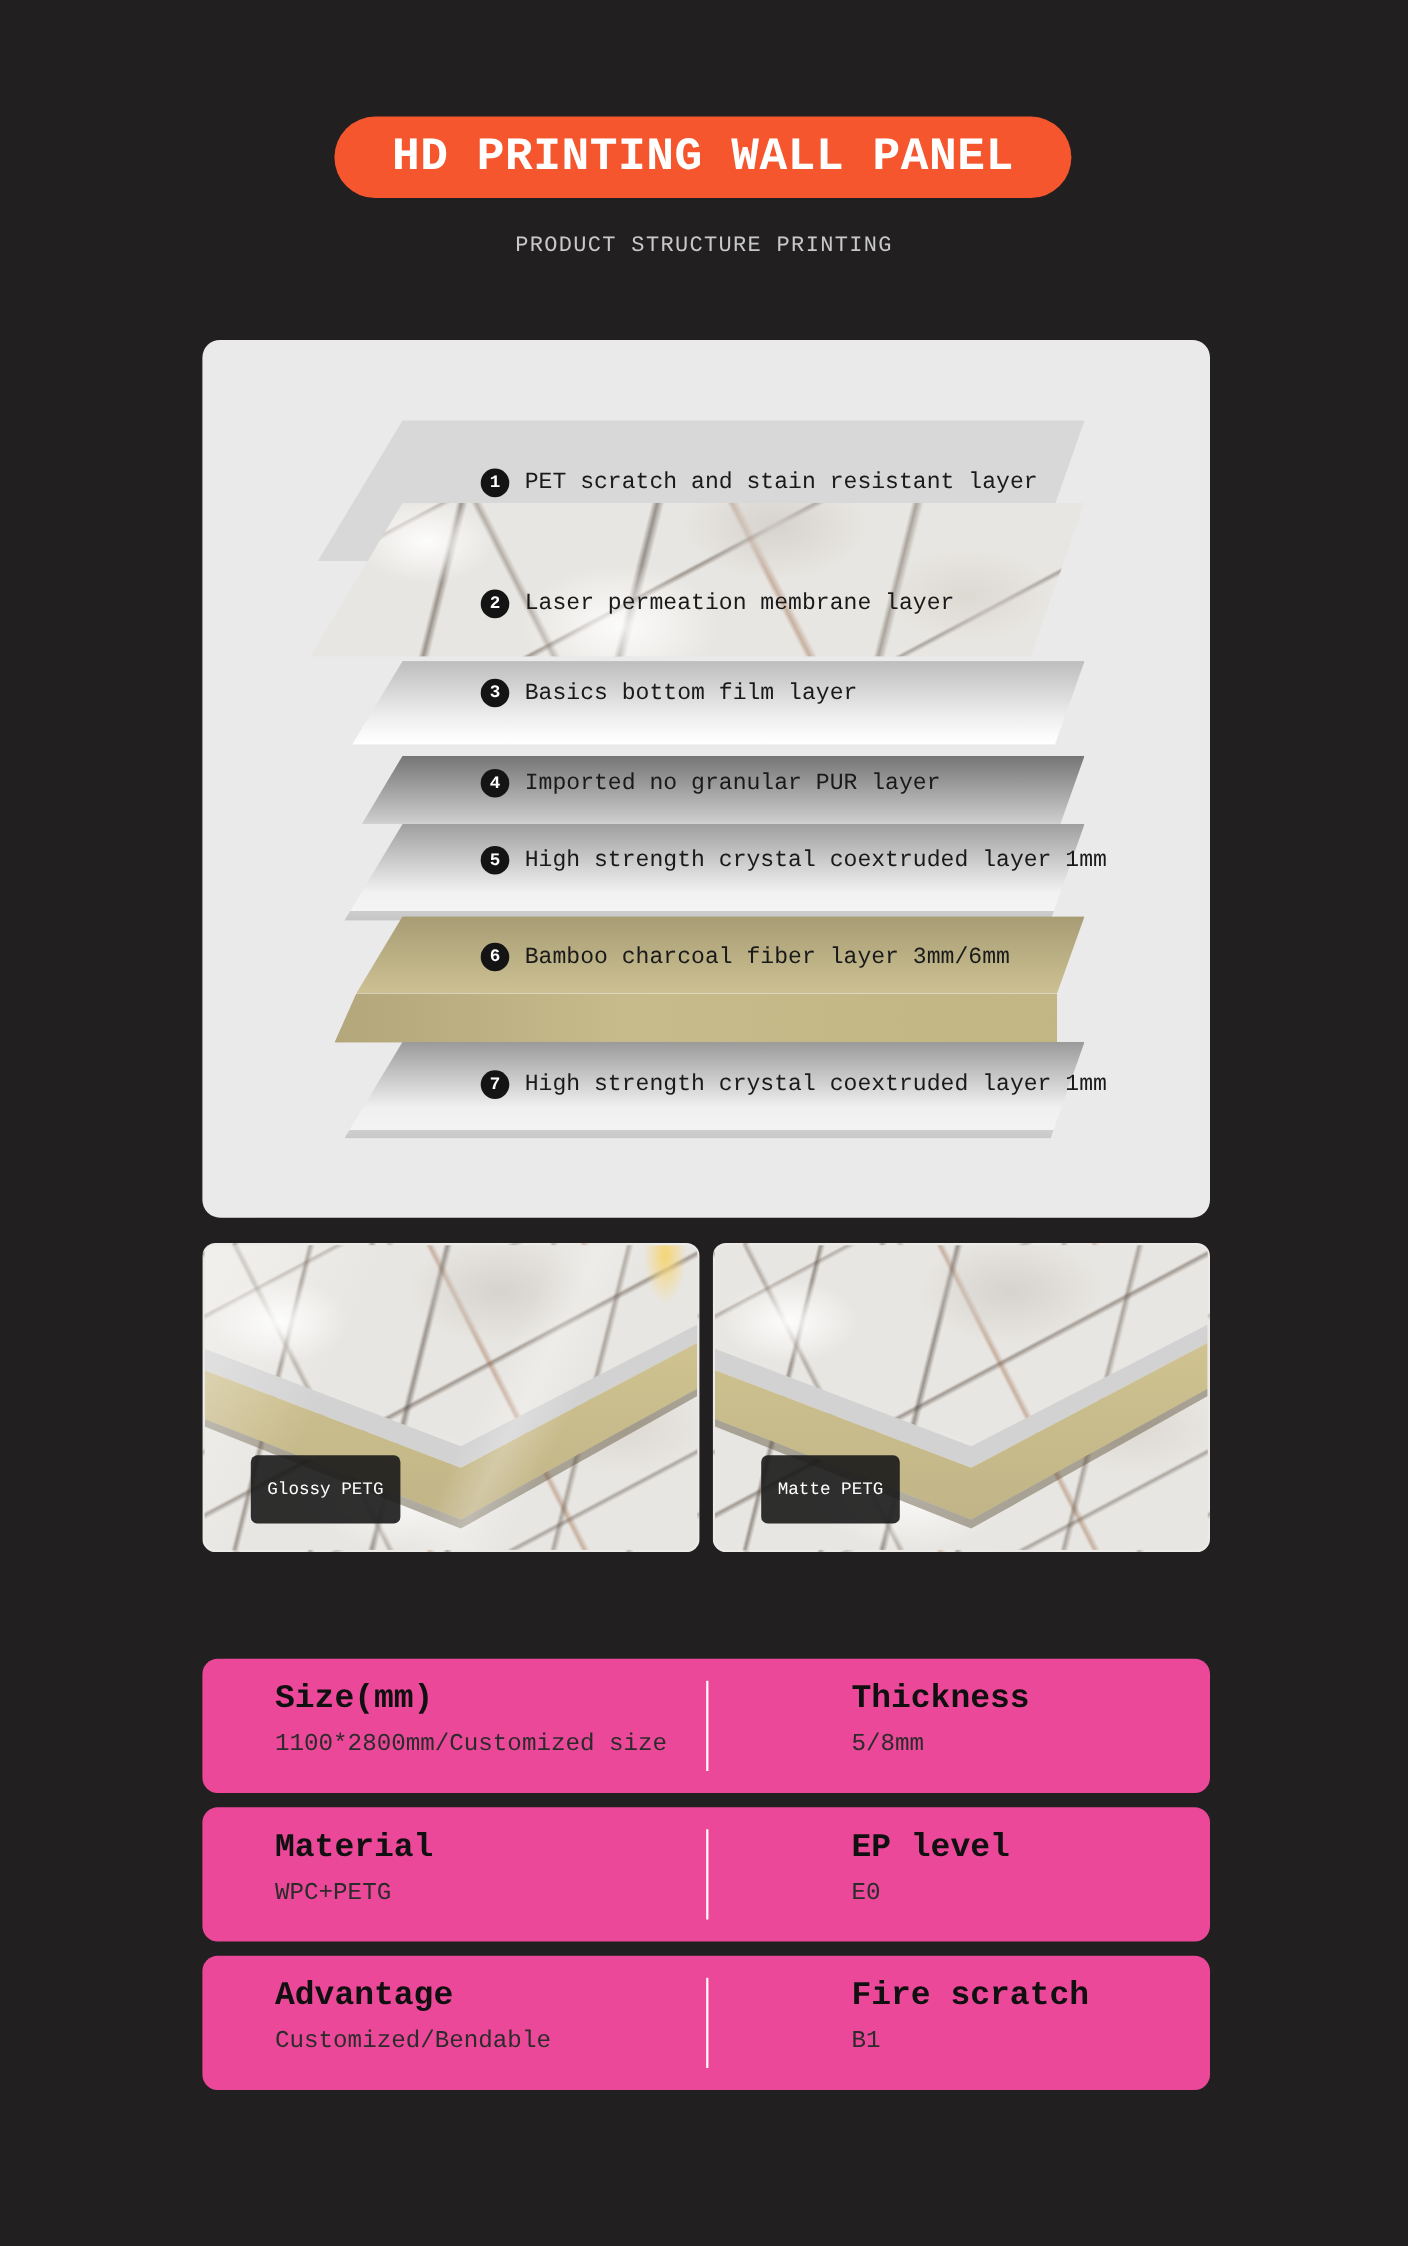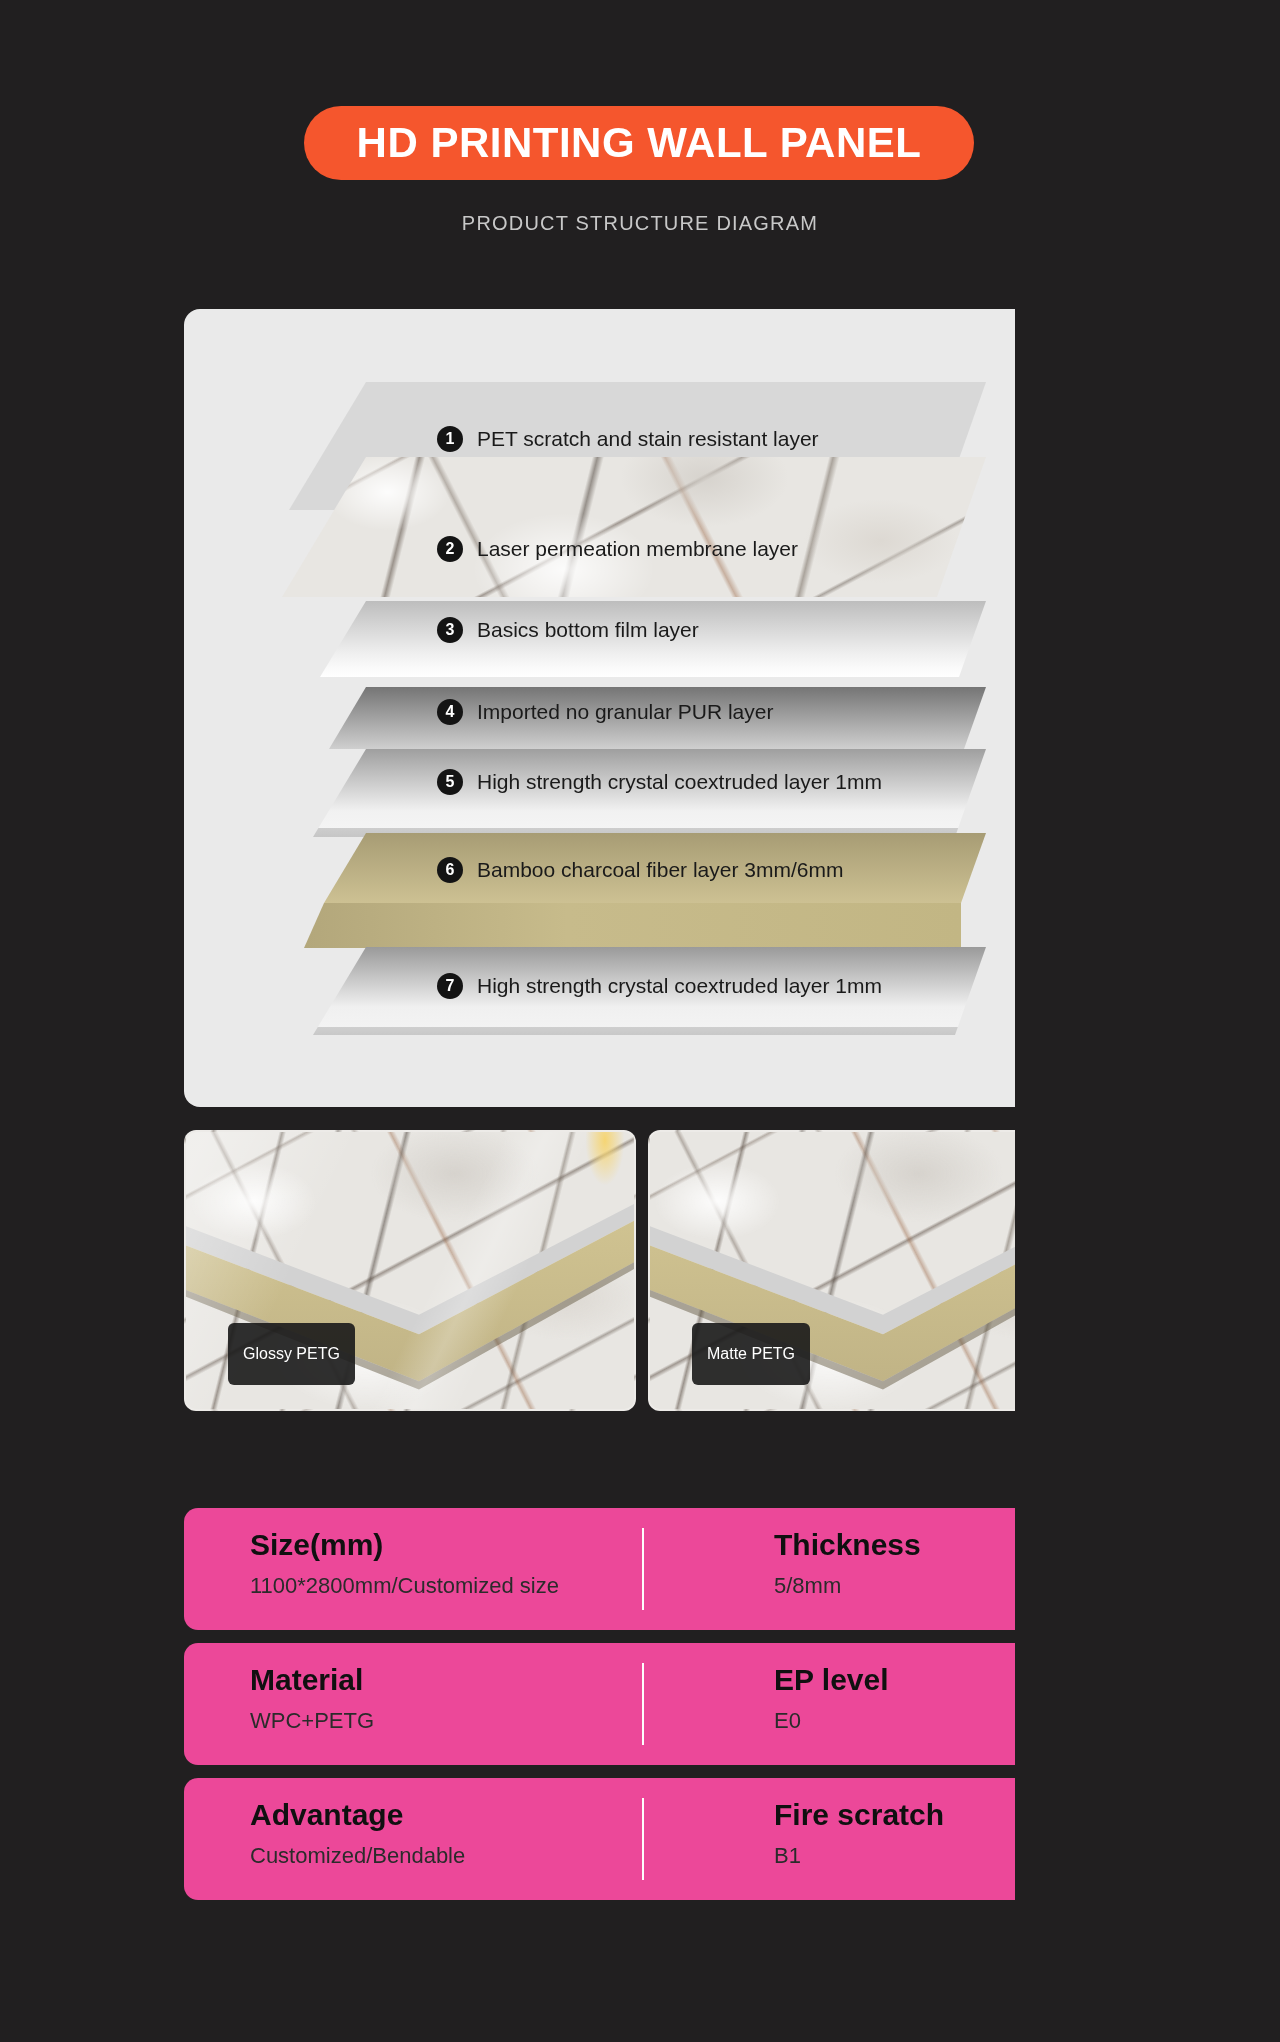--- a/index.html
+++ b/index.html
@@ -1,17 +1,17 @@
 <!DOCTYPE html>
 <html><head>
 <meta charset="utf-8">
 <style>
   html,body{margin:0;padding:0;background:#211f20;}
-  .root{position:relative;width:1015px;height:2042px;background:#211f20;overflow:hidden;
-        font-family:Liberation Sans, sans-serif;}
+  .root{position:relative;width:1280px;height:2042px;background:#211f20;overflow:hidden;
+        font-family:Liberation Mono, monospace;}
 
   
   .banner{position:absolute;left:304px;top:106px;width:670px;height:74px;border-radius:37px;
           background:#f5562d;display:flex;align-items:center;justify-content:center;}
   .banner-title{color:#ffffff;font-size:42px;font-weight:bold;letter-spacing:.5px;white-space:nowrap;}
   .subtitle{position:absolute;left:0;top:212px;width:1280px;text-align:center;color:#c8c8c8;
             font-size:20px;letter-spacing:1.2px;}
 
   
   .diagram-card{position:absolute;left:184px;top:309px;width:916px;height:798px;background:#eaeaea;
@@ -85,21 +85,21 @@
   .spec-divider{position:absolute;left:458px;top:20px;bottom:20px;width:2px;background:#fdfdfd;}
 </style>
 </head>
 <body>
 
 <div class="root">
 
   <div class="banner">
     <div class="banner-title">HD PRINTING WALL PANEL</div>
   </div>
-  <div class="subtitle">PRODUCT STRUCTURE DIAGRAM</div>
+  <div class="subtitle">PRODUCT STRUCTURE PRINTING</div>
 
   <div class="diagram-card">
     <div class="layer l1"></div>
     <div class="layer l2 marble"></div>
     <div class="layer l3"></div>
     <div class="layer l4"></div>
     <div class="layer l5"></div>
     <div class="layer l6top"></div>
     <div class="layer l6front"></div>
     <div class="layer l7"></div>

